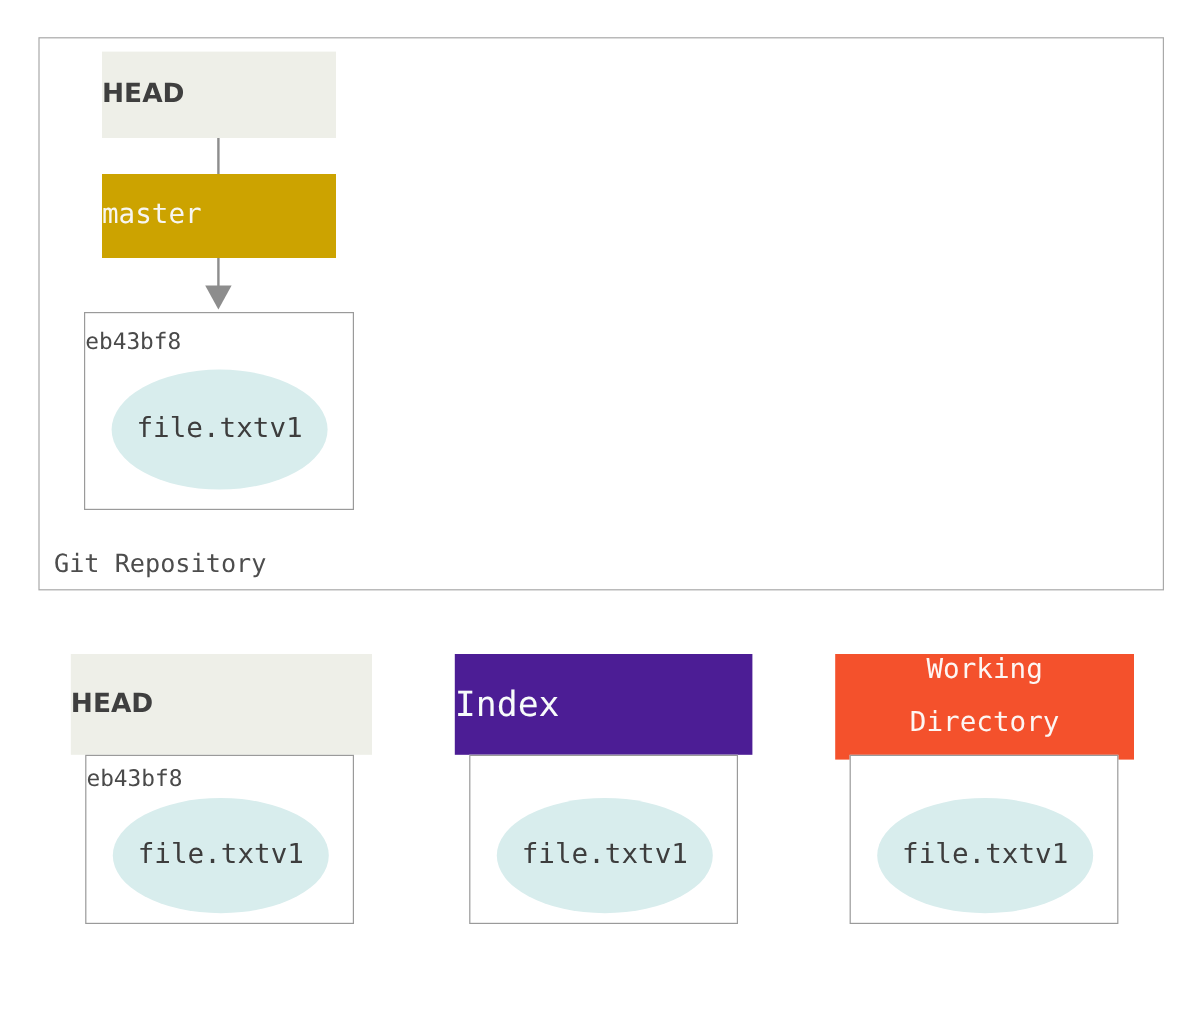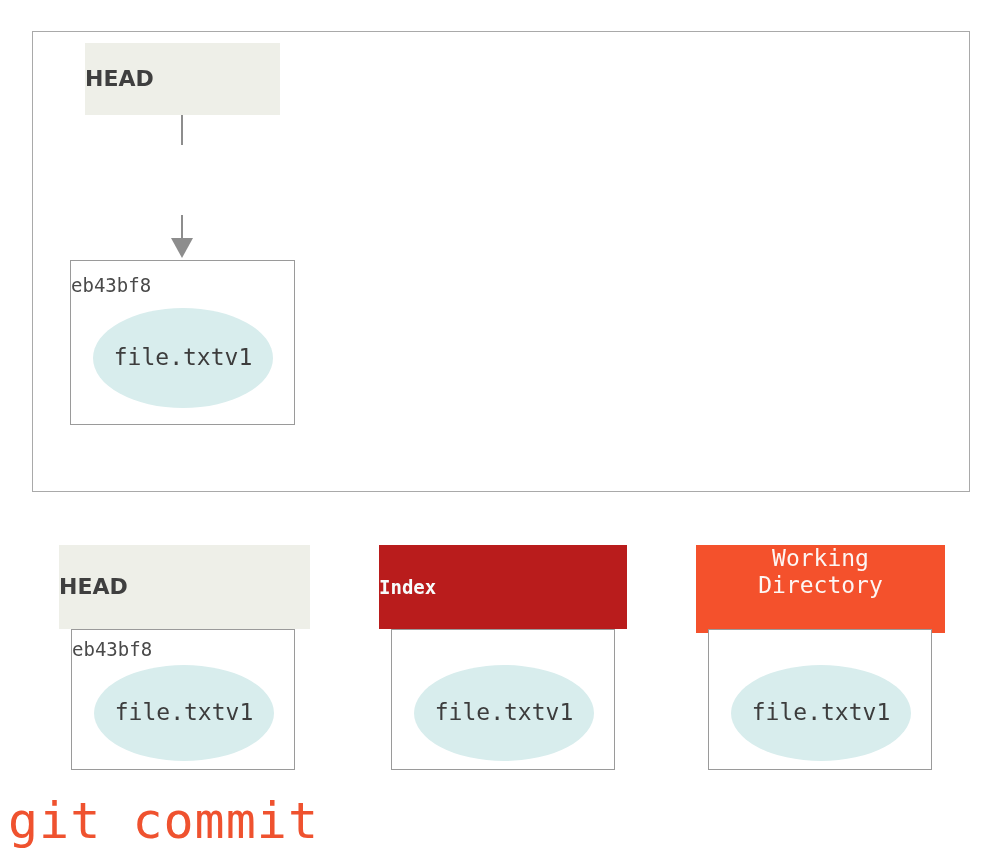--- a/index.html
+++ b/index.html
@@ -61,24 +61,23 @@
     font-family: "DejaVu Sans", sans-serif;
     font-weight: 700;
     font-size: 22px;
   }
   .branch-tag {
     background: #cca300;
     color: #f7f6f1;
     font-size: 23px;
   }
   .index-tag {
-    background: #b91c1c;
+    background: #4c1d95;
     color: #f7fbfb;
-    font-size: 19px;
-    font-weight: bold;
+    font-size: 29px;
   }
   .wd-tag {
     background: #f4512c;
     color: #fdf6f3;
     font-size: 23px;
   }
 
   
   .container-box {
     position: absolute;
@@ -143,32 +142,36 @@
 <div class="stage">
 
   <div class="repo-frame"></div>
 
   <div class="box head-tag" style="left:85px; top:43px; width:195px; height:72px;">
     <span>HEAD</span>
   </div>
 
   <div class="vline" style="left:181px; top:115px; height:30px;"></div>
 
+  <div class="box branch-tag" style="left:85px; top:145px; width:195px; height:70px;">
+    <span>master</span>
+  </div>
 
   <div class="vline" style="left:181px; top:215px; height:25px;"></div>
   <div class="arrowhead" style="left:171px; top:238px;"></div>
 
   <div class="container-box" style="left:70px; top:260px; width:225px; height:165px;">
     <div class="commit-hash" style="top:13px;">eb43bf8</div>
     <div class="blob" style="left:22px; top:47px; width:180px; height:100px;">
       <span class="fname">file.txt</span>
       <span class="fver">v1</span>
     </div>
   </div>
 
+  <div class="repo-label">Git Repository</div>
 
   <div class="box head-tag" style="left:59px; top:545px; width:251px; height:84px;">
     <span>HEAD</span>
   </div>
   <div class="container-box" style="left:71px; top:629px; width:224px; height:141px;">
     <div class="commit-hash" style="top:8px;">eb43bf8</div>
     <div class="blob" style="left:22px; top:35px; width:180px; height:96px;">
       <span class="fname">file.txt</span>
       <span class="fver">v1</span>
     </div>
@@ -177,26 +180,25 @@
   <div class="box index-tag" style="left:379px; top:545px; width:248px; height:84px;">
     <span>Index</span>
   </div>
   <div class="container-box" style="left:391px; top:629px; width:224px; height:141px;">
     <div class="blob" style="left:22px; top:35px; width:180px; height:96px;">
       <span class="fname">file.txt</span>
       <span class="fver">v1</span>
     </div>
   </div>
 
-  <div class="box wd-tag" style="left:696px; top:545px; width:249px; height:88px; flex-direction:column;">
+  <div class="box wd-tag" style="left:696px; top:545px; width:249px; height:88px; flex-direction:column;gap:17px;">
     <span>Working</span>
     <span>Directory</span>
   </div>
   <div class="container-box" style="left:708px; top:629px; width:224px; height:141px;">
     <div class="blob" style="left:22px; top:35px; width:180px; height:96px;">
       <span class="fname">file.txt</span>
       <span class="fver">v1</span>
     </div>
   </div>
 
-  <div class="caption">git commit</div>
 
 </div>
 
 </body></html>

